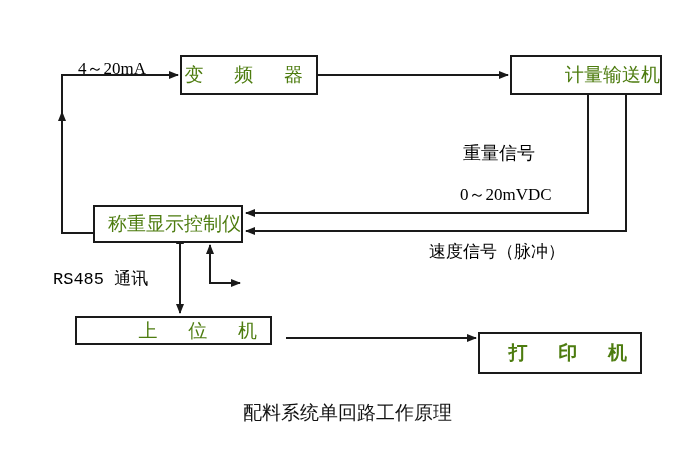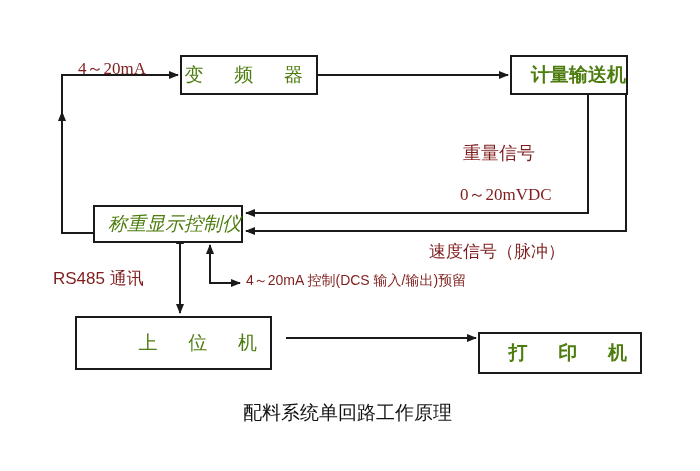--- a/index.html
+++ b/index.html
@@ -28,29 +28,29 @@
     letter-spacing: 0px;
     white-space: nowrap;
     padding-left: 12px;
   }
   .box-wide-space {
     letter-spacing: 13px;
     text-indent: 13px;
   }
   .label {
     position: absolute;
-    color: #7f1d1d;
+    color: #000000;
     white-space: nowrap;
     font-size: 16px;
   }
   .label-serif {
     font-family: "Liberation Serif", "DejaVu Serif", serif;
   }
   .label-cjk {
-    font-family: Liberation Sans, sans-serif;
+    font-family: Liberation Mono, monospace;
   }
   #caption {
     position: absolute;
     font-size: 19px;
     color: #111111;
     white-space: nowrap;
     font-family: "DejaVu Sans", "Liberation Sans", sans-serif;
     margin-top: 8px;
   }
   svg.wires {
@@ -97,43 +97,42 @@
     <polyline points="228,283 210,283 210,245" marker-end="url(#arrowEnd)"></polyline>
     <polyline points="210,283 240,283" marker-end="url(#arrowEnd)"></polyline>
 
     <line x1="286" y1="338" x2="476" y2="338" marker-end="url(#arrowEnd)"></line>
   </svg>
 
   <div class="box box-wide-space" style="left:180px; top:55px; width:138px; height:40px;">
     <span>变 频 器</span>
   </div>
 
-  <div class="box" style="left:510px; top:55px; width:118px; height:40px;font-weight:bold;">
+  <div class="box" style="left:510px; top:55px; width:152px; height:40px;">
     <span>计量输送机</span>
   </div>
 
-  <div class="box" style="left:93px; top:205px; width:150px; height:38px;font-style:italic;">
+  <div class="box" style="left:93px; top:205px; width:150px; height:38px;">
     <span>称重显示控制仪</span>
   </div>
 
-  <div class="box box-wide-space" style="left:75px; top:316px; width:197px; height:54px;">
+  <div class="box box-wide-space" style="left:75px; top:316px; width:197px; height:29px;">
     <span>上 位 机</span>
   </div>
 
   <div class="box box-wide-space" style="left:478px; top:332px; width:164px; height:42px;font-weight:bold;">
     <span>打 印 机</span>
   </div>
 
   <div class="label label-serif" style="left:78px; top:57px; font-size:17px;">4～20mA</div>
 
   <div class="label label-cjk" style="left:463px; top:141px; font-size:18px;">重量信号</div>
 
   <div class="label label-serif" style="left:460px; top:183px; font-size:17px;">0～20mVDC</div>
 
   <div class="label label-cjk" style="left:429px; top:240px; font-size:17px;text-align:center;">速度信号（脉冲）</div>
 
   <div class="label label-cjk" style="left:53px; top:267px; font-size:17px;">RS485 通讯</div>
 
-  <div class="label label-cjk" style="left:246px; top:272px; font-size:14px;">4～20mA 控制(DCS 输入/输出)预留</div>
 
   <div id="caption" style="left:243px; top:392px;">配料系统单回路工作原理</div>
 
 </div>
 
 </body></html>

